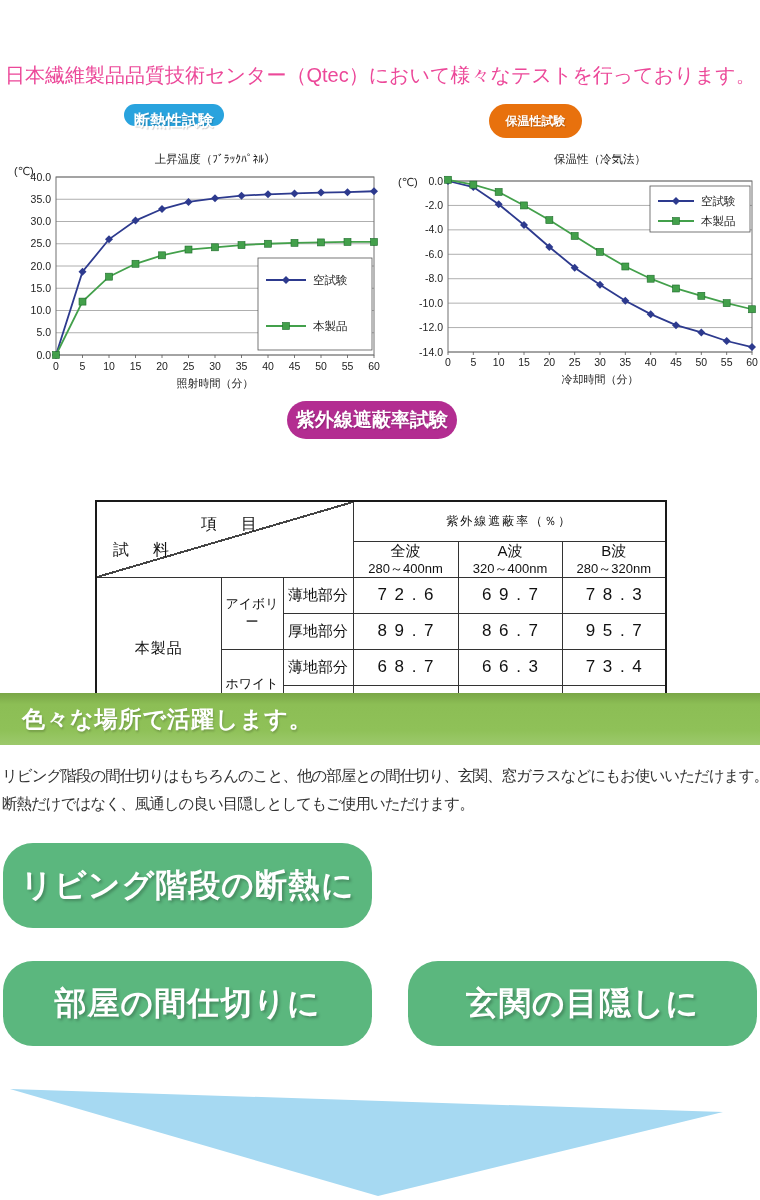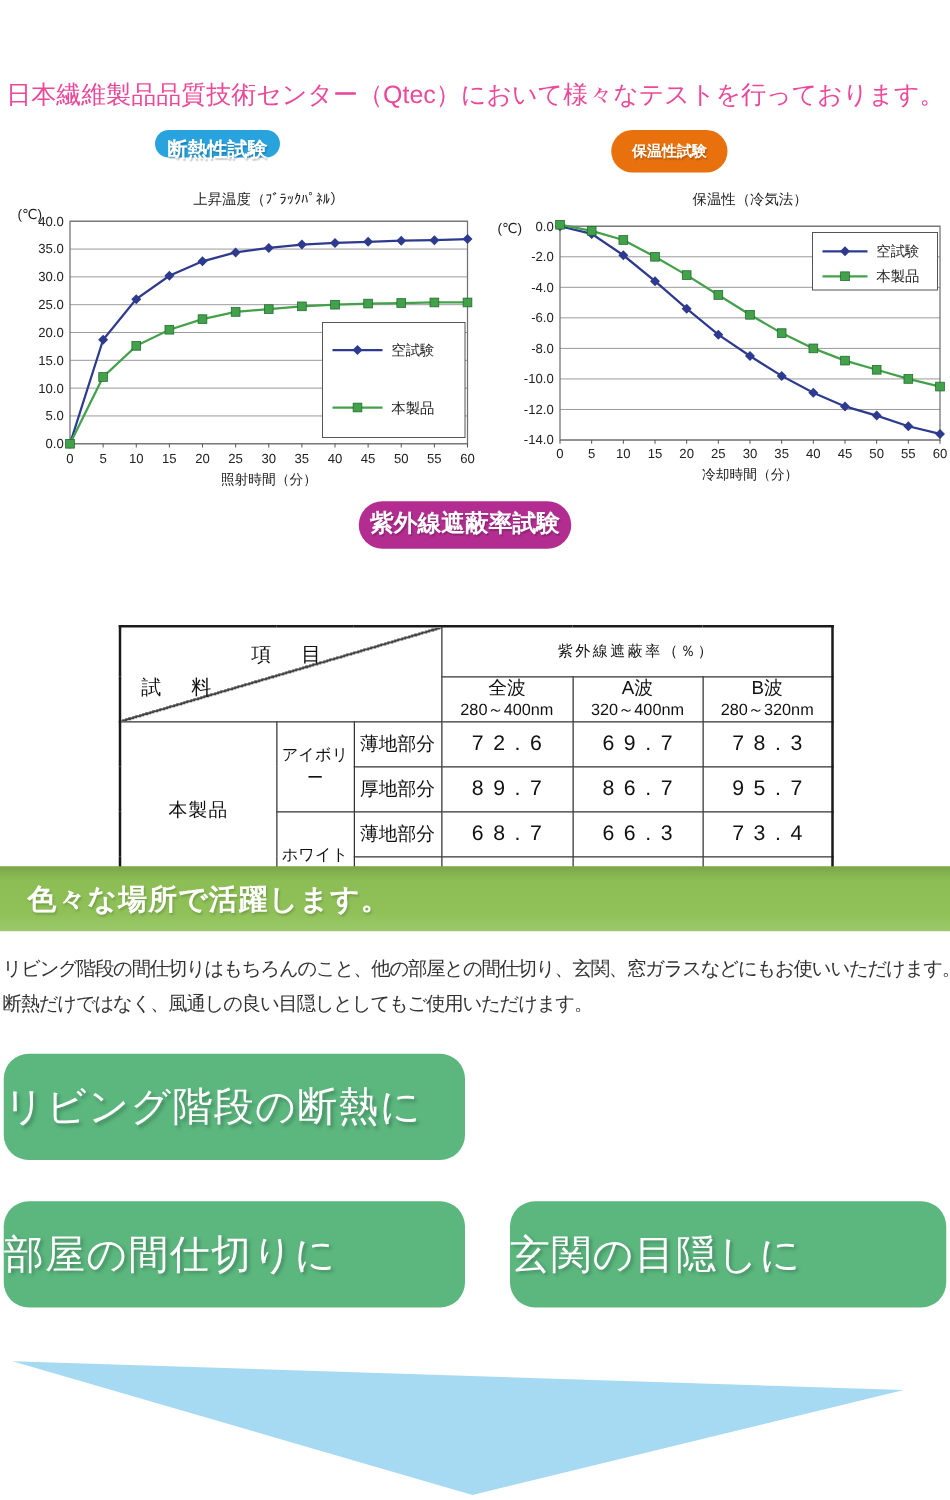--- a/index.html
+++ b/index.html
@@ -36,22 +36,22 @@
   .whead{font-size:15px;line-height:17px;}
   .whead .nm{font-size:13px;letter-spacing:0;}
   .cname{font-size:13px;}
   .part{font-size:15px;}
   .sample{font-size:15px;letter-spacing:1px;}
   .val{font-size:17px;letter-spacing:.45em;text-indent:.45em;}
   
   #usage{position:absolute;left:2px;top:762px;font-size:15.5px;letter-spacing:-1px;
          line-height:28px;color:#333;white-space:nowrap;}
   
-  .use-btn{position:absolute;background:#5bb77e;border-radius:20px;color:#fff;
-        font-weight:normal;font-size:32px;
+  .use-btn{position:absolute;background:#5bb77e;border-radius:30px;color:#fff;
+        font-weight:bold;font-size:32px;text-align:center;
         text-shadow:2px 2px 3px rgba(0,0,0,.25);letter-spacing:1px;}
   #btn0{left:3px;top:843px;width:369px;height:85px;line-height:85px;}
   #btn1{left:408px;top:843px;width:349px;height:85px;line-height:85px;}
   #btn2{left:3px;top:961px;width:369px;height:85px;line-height:85px;}
   #btn3{left:408px;top:961px;width:349px;height:85px;line-height:85px;}
   
   #arrow{position:absolute;left:0;top:1085px;width:760px;height:115px;}
   #catch{position:absolute;left:0;top:1118px;width:760px;text-align:center;
          font-size:35px;font-weight:800;color:#e8731b;white-space:nowrap;
          letter-spacing:0;}

